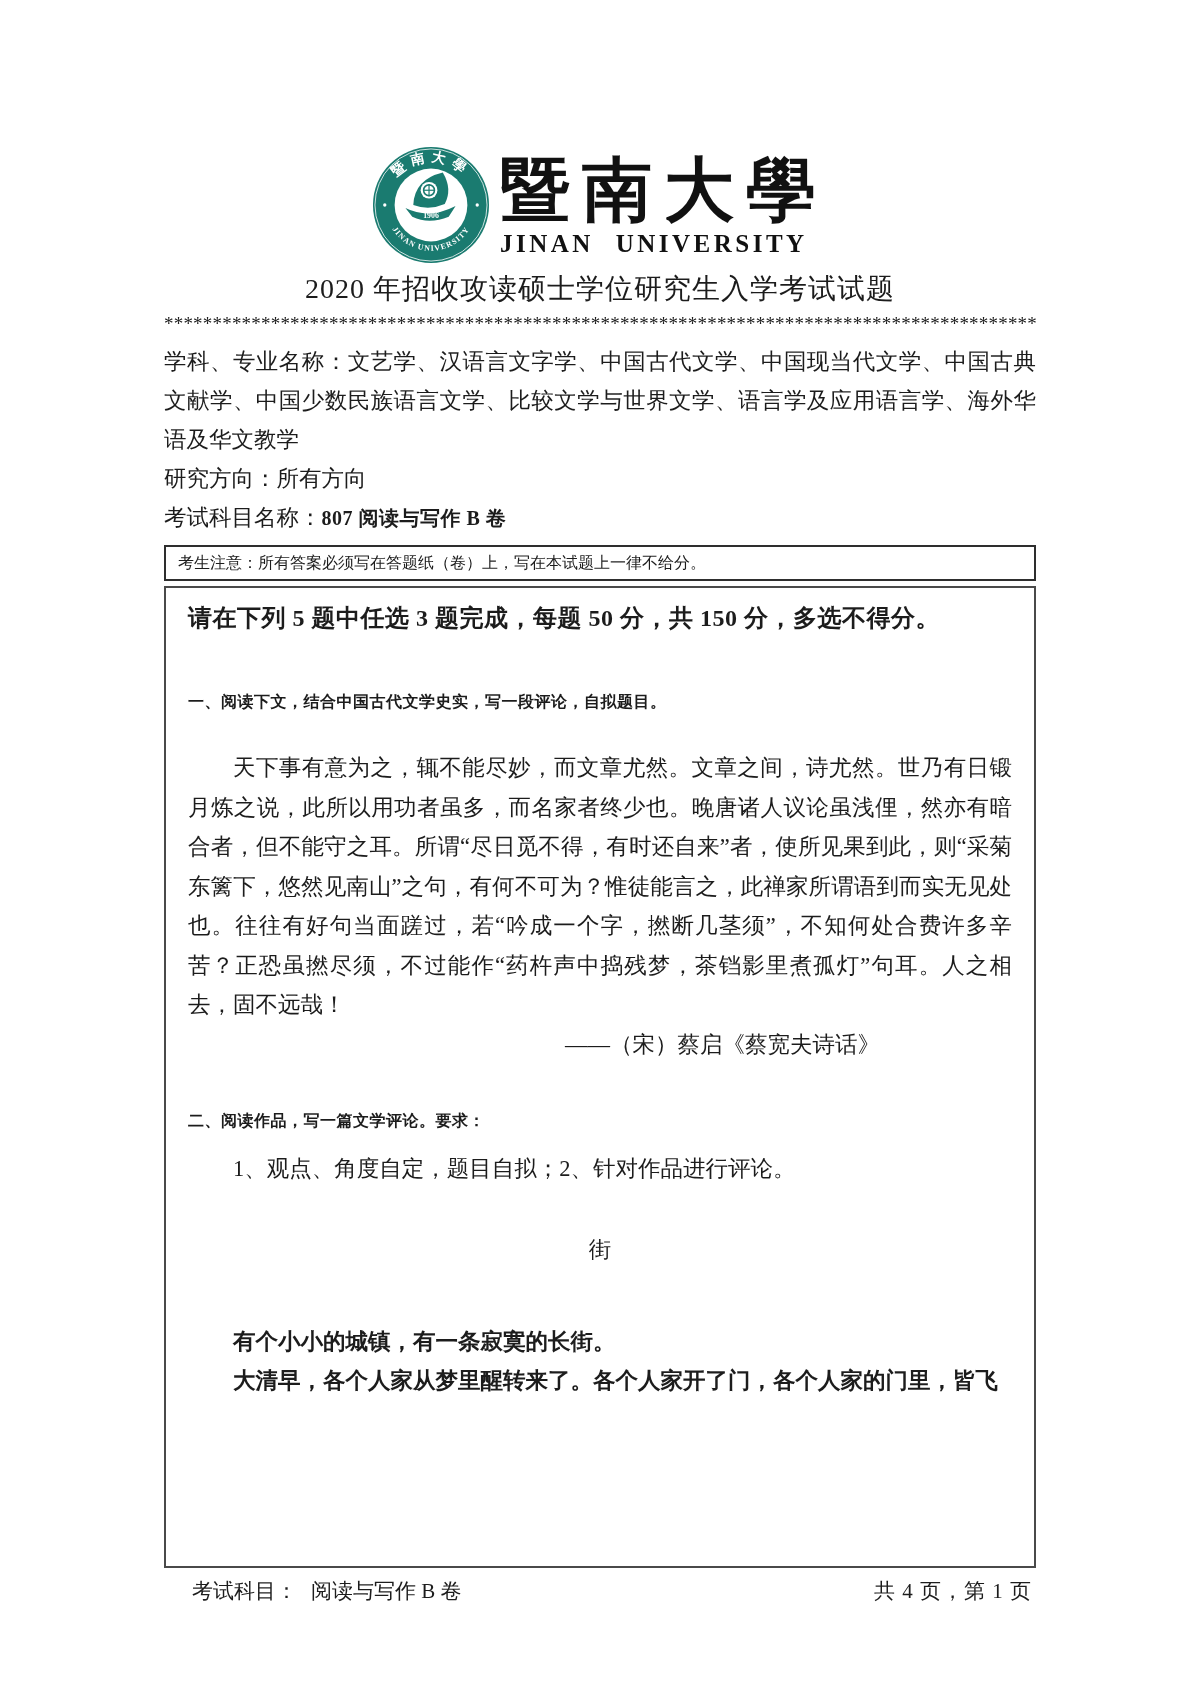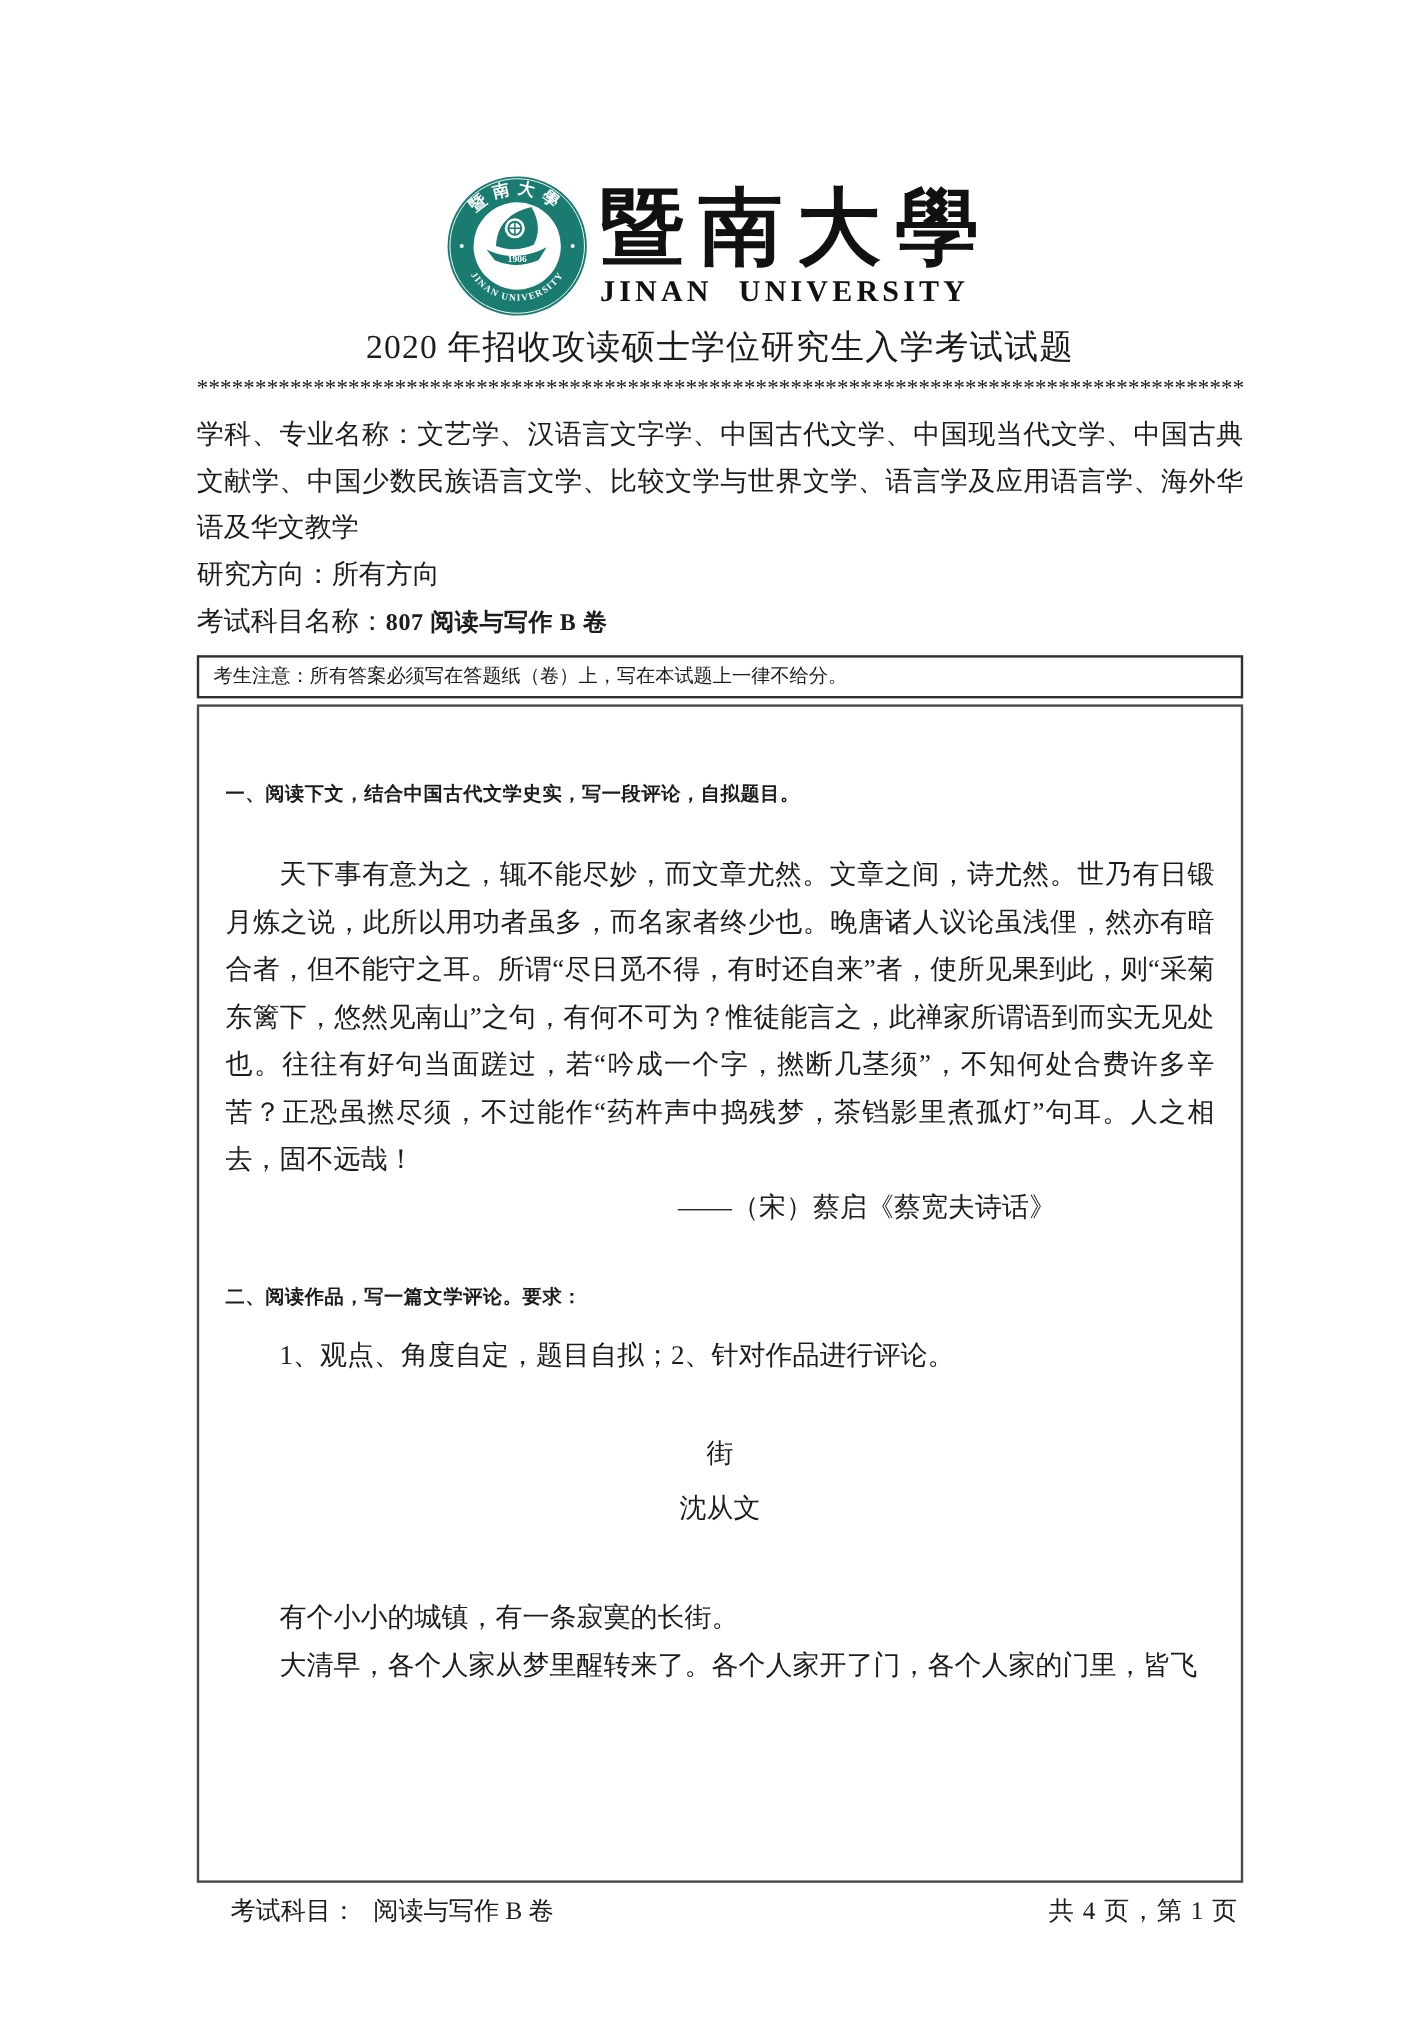--- a/index.html
+++ b/index.html
@@ -117,21 +117,21 @@
     text-align: right;
     padding-right: 132px;
     line-height: 40px;
   }
   .requirements {
     margin-top: 8px !important;
     text-indent: 2em;
   }
   .work-title { margin-top: 42px !important; text-align: center; }
   .work-author { margin-top: 6px !important; text-align: center; }
-  .para { text-indent: 2em; text-align: justify; }
+  .para { text-indent: 2em; text-align: justify; font-weight: bold; }
   .para.first { margin-top: 52px !important; }
 
   
   .footer {
     margin-top: 9px;
     display: flex;
     justify-content: space-between;
     align-items: baseline;
     font-size: 21px;
     padding: 0 4px 0 28px;
@@ -187,29 +187,29 @@
       <p>学科、专业名称：文艺学、汉语言文字学、中国古代文学、中国现当代文学、中国古典文献学、中国少数民族语言文学、比较文学与世界文学、语言学及应用语言学、海外华语及华文教学</p>
       <p>研究方向：所有方向</p>
       <p class="subject-line"><span>考试科目名称：</span><b>807 阅读与写作 B 卷</b></p>
     </div>
 
     <div class="notice-box">
       <span>考生注意：所有答案必须写在答题纸（卷）上，写在本试题上一律不给分。</span>
     </div>
 
     <div class="main-box">
+      <p class="instruction">请在下列 5 题中任选 3 题完成，每题 50 分，共 150 分，多选不得分。</p>
 
       <p class="q-heading">一、阅读下文，结合中国古代文学史实，写一段评论，自拟题目。</p>
       <p class="passage">天下事有意为之，辄不能尽妙，而文章尤然。文章之间，诗尤然。世乃有日锻月炼之说，此所以用功者虽多，而名家者终少也。晚唐诸人议论虽浅俚，然亦有暗合者，但不能守之耳。所谓“尽日觅不得，有时还自来”者，使所见果到此，则“采菊东篱下，悠然见南山”之句，有何不可为？惟徒能言之，此禅家所谓语到而实无见处也。往往有好句当面蹉过，若“吟成一个字，撚断几茎须”，不知何处合费许多辛苦？正恐虽撚尽须，不过能作“药杵声中捣残梦，茶铛影里煮孤灯”句耳。人之相去，固不远哉！</p>
       <p class="attribution">——（宋）蔡启《蔡宽夫诗话》</p>
 
       <p class="q-heading q2">二、阅读作品，写一篇文学评论。要求：</p>
       <p class="requirements">1、观点、角度自定，题目自拟；2、针对作品进行评论。</p>
       <p class="work-title">街</p>
-      <p class="work-author">沈从文</p>
       <p class="para first">有个小小的城镇，有一条寂寞的长街。</p>
       <p class="para">大清早，各个人家从梦里醒转来了。各个人家开了门，各个人家的门里，皆飞</p>
     </div>
 
     <div class="footer">
       <div class="footer-left"><span>考试科目：</span><span class="fv">阅读与写作 B 卷</span></div>
       <div class="footer-right">共  4  页，第  1  页</div>
     </div>
 
   </div>

